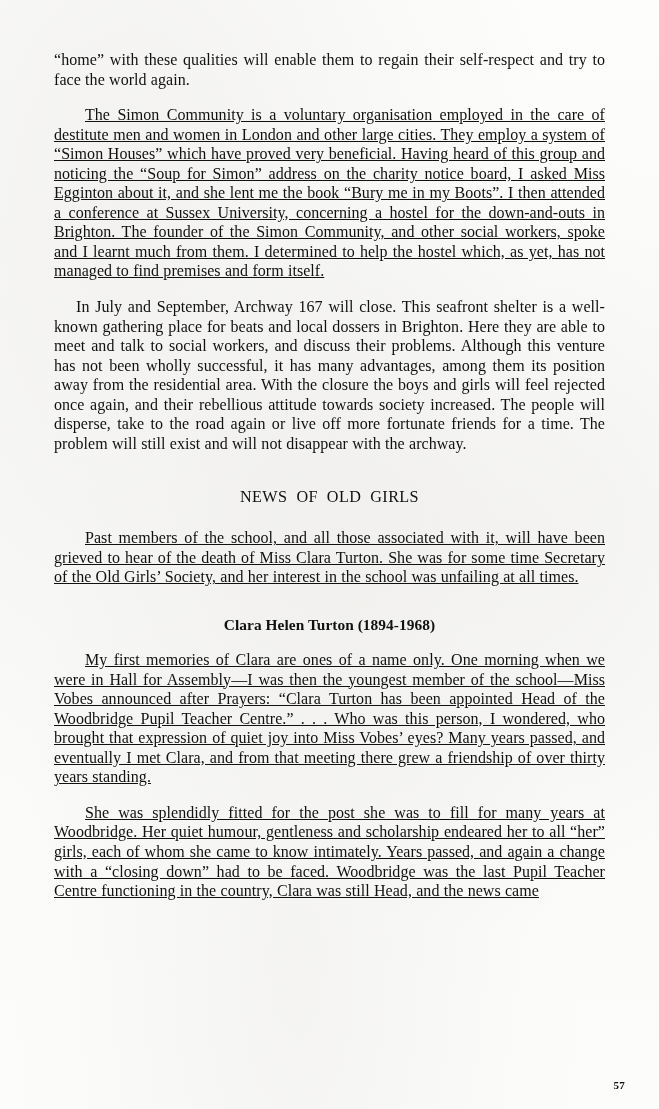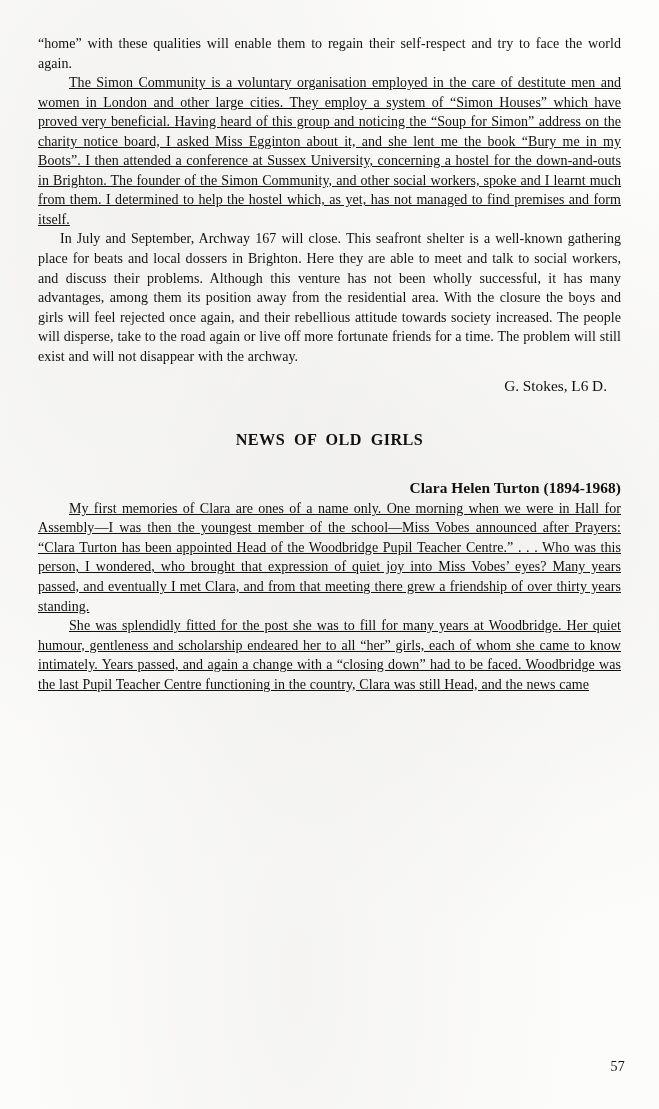--- a/index.html
+++ b/index.html
@@ -28,22 +28,22 @@
   }
 
   .content {
     position: absolute;
     left: 38px;
     top: 34px;
     width: 583px;
   }
 
   p.body-text {
-    margin: 0;
-    font-size: 14px;
+    margin: 16px;
+    font-size: 16px;
     line-height: 19.55px;
     text-align: justify;
     text-align-last: left;
     letter-spacing: 0.05px;
     word-spacing: 0.2px;
     hyphens: none;
   }
   p.body-text.indent {
     text-indent: 31px;
     text-decoration: underline;
@@ -60,68 +60,68 @@
     line-height: 19.55px;
     text-align: right;
     padding-right: 14px;
     margin-top: 10px;
   }
 
   h2.section-heading {
     margin: 3px;
     padding: 0;
     font-size: 16.2px;
-    font-weight: bold;
+    font-weight: normal;
     text-align: center;
     letter-spacing: 0.4px;
     word-spacing: 4.5px;
     margin-top: 35px;
     margin-bottom: 21px;
   }
 
   h3.sub-heading {
     margin: 0;
     padding: 0;
     font-size: 15.4px;
     font-weight: bold;
-    text-align: right;
+    text-align: center;
     letter-spacing: 0.05px;
     margin-top: 29px;
     margin-bottom: 2px;
   }
 
   .page-number {
     position: absolute;
     right: 34px;
-    bottom: 34px;
-    font-size: 14px;
-    font-weight: normal;
+    bottom: 18px;
+    font-size: 11px;
+    font-weight: bold;
     letter-spacing: 0.3px;
   }
 
   
   .just-full { text-align: justify; text-align-last: justify; }
 </style>
 </head>
 <body>
 
 <div class="page"></div>
 
 <div class="content">
 
   <p class="body-text tight">“home” with these qualities will enable them to regain their self-respect and try to face the world again.</p>
 
   <p class="body-text indent">The Simon Community is a voluntary organisation employed in the care of destitute men and women in London and other large cities. They employ a system of “Simon Houses” which have proved very beneficial. Having heard of this group and noticing the “Soup for Simon” address on the charity notice board, I asked Miss Egginton about it, and she lent me the book “Bury me in my Boots”. I then attended a conference at Sussex University, concerning a hostel for the down-and-outs in Brighton. The founder of the Simon Community, and other social workers, spoke and I learnt much from them. I determined to help the hostel which, as yet, has not managed to find premises and form itself.</p>
 
   <p class="body-text indent-small">In July and September, Archway 167 will close. This seafront shelter is a well-known gathering place for beats and local dossers in Brighton. Here they are able to meet and talk to social workers, and discuss their problems. Although this venture has not been wholly successful, it has many advantages, among them its position away from the residential area. With the closure the boys and girls will feel rejected once again, and their rebellious attitude towards society increased. The people will disperse, take to the road again or live off more fortunate friends for a time. The problem will still exist and will not disappear with the archway.</p>
 
-  <p class="attribution">G. Stokes, L6 D.</p>
 
   <h2 class="section-heading">NEWS OF OLD GIRLS</h2>
 
+  <p class="body-text indent">Past members of the school, and all those associated with it, will have been grieved to hear of the death of Miss Clara Turton. She was for some time Secretary of the Old Girls’ Society, and her interest in the school was unfailing at all times.</p>
 
   <h3 class="sub-heading">Clara Helen Turton (1894-1968)</h3>
 
   <p class="body-text indent">My first memories of Clara are ones of a name only. One morning when we were in Hall for Assembly—I was then the youngest member of the school—Miss Vobes announced after Prayers: “Clara Turton has been appointed Head of the Woodbridge Pupil Teacher Centre.” . . . Who was this person, I wondered, who brought that expression of quiet joy into Miss Vobes’ eyes? Many years passed, and eventually I met Clara, and from that meeting there grew a friendship of over thirty years standing.</p>
 
 
   <p class="body-text indent just-full">She was splendidly fitted for the post she was to fill for many years at Woodbridge. Her quiet humour, gentleness and scholarship endeared her to all “her” girls, each of whom she came to know intimately. Years passed, and again a change with a “closing down” had to be faced. Woodbridge was the last Pupil Teacher Centre functioning in the country, Clara was still Head, and the news came</p>
 
 </div>
 

